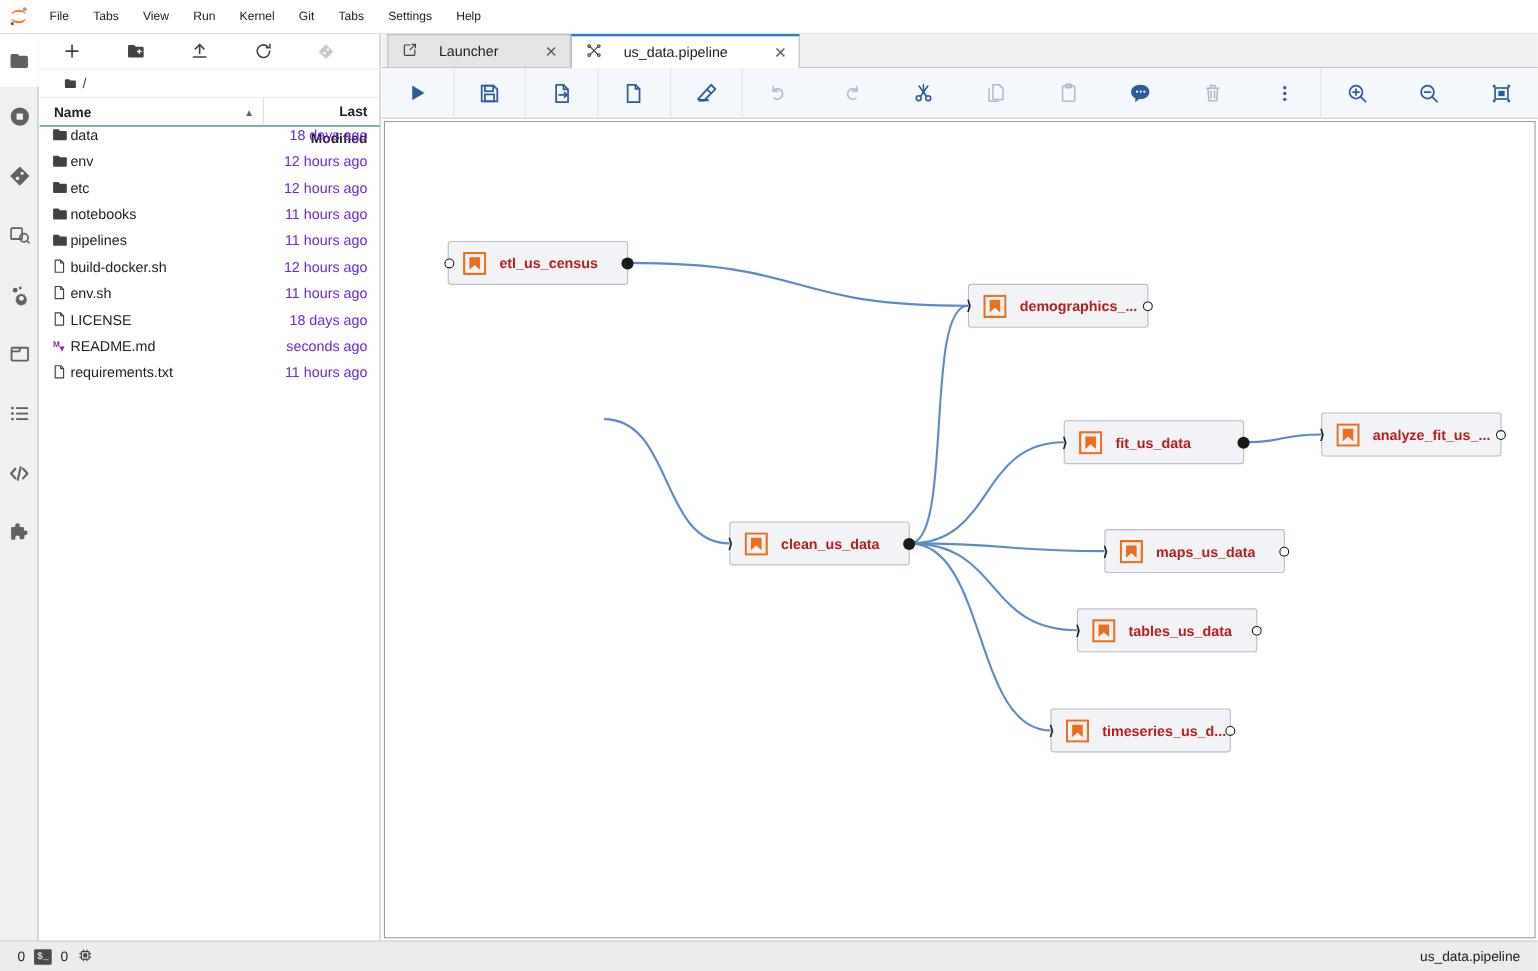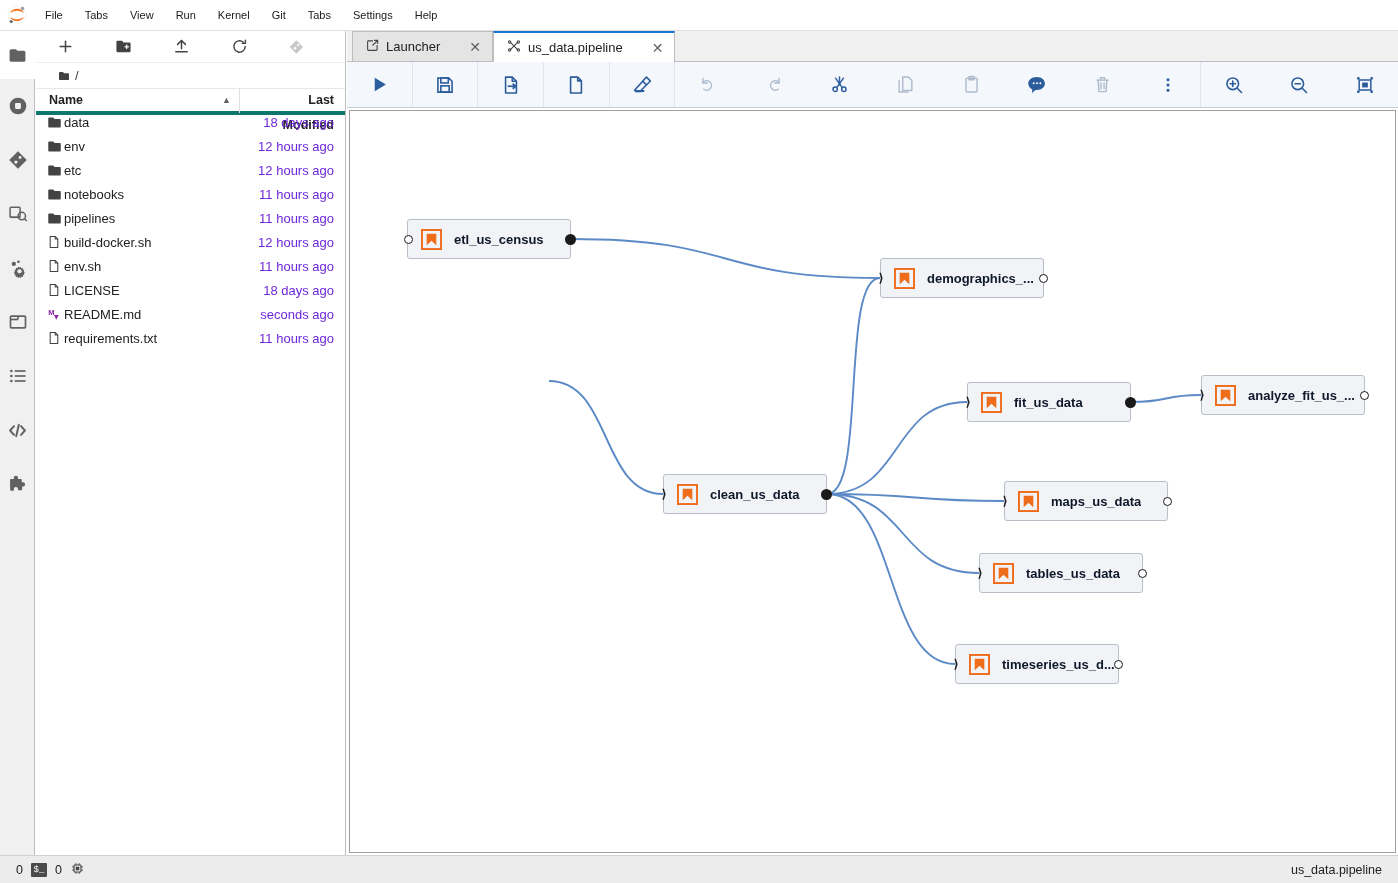--- a/index.html
+++ b/index.html
@@ -53,21 +53,21 @@
   }
   #fb-toolbar .fb-btn.disabled { color: #c8c8c8; }
   #fb-breadcrumb {
     height: 26px; display: flex; align-items: center; gap: 5px;
     padding-left: 22px; font-size: 13px; color: #424242;
     border-bottom: 1px solid #e8e8e8;
   }
   #fb-header {
     height: 26px; display: flex; align-items: center;
     font-size: 12.5px; font-weight: bold; color: #212121;
-    border-bottom: 4px solid #0f766e;
+    border-bottom: 1px solid #0f766e;
   }
   #fb-header .col-name { flex: 1; padding-left: 13px; display: flex; align-items: center; }
   #fb-header .sort-caret { margin-left: auto; margin-right: 8px; color: #616161; font-size: 9px; }
   #fb-header .col-mod {
     width: 106px; text-align: right; padding-right: 11px;
     border-left: 1px solid #e0e0e0; line-height: 25px; height: 25px; padding-left: 36px;
   }
   .fb-row {
     height: 24px; display: flex; align-items: flex-start; font-size: 13px; color: #212121;
     cursor: pointer;
@@ -79,21 +79,21 @@
   
   #main {
     position: absolute; left: 347px; top: 31px; width: 1051px; height: 824px;
     background: #fff; display: flex; flex-direction: column;
   }
   #tabbar {
     height: 31px; background: #f0f0f0; display: flex; align-items: flex-end;
     border-bottom: 1px solid #bdbdbd; padding-left: 5px;
   }
   .tab {
-    height: 30px; display: flex; align-items: center; gap: 7px;
+    height: 30px; display: flex; align-items: center; gap: 20px;
     padding: 0 11px 0 13px; font-size: 13px; color: #212121;
     background: #e4e4e4; border: 1px solid #bdbdbd; border-bottom: none;
     cursor: pointer; white-space: nowrap; position: relative;
   }
   .tab.active {
     background: #ffffff; border-top: 2px solid #1976d2; height: 31px;
     margin-bottom: -1px;
   }
   .tab .tab-close { margin-left: 22px; color: #616161; font-size: 14px; line-height: 1; }
 
@@ -119,21 +119,21 @@
     position: absolute; height: 40px;
     background: #f1f3f7; border: 1px solid #b8bfc9; border-radius: 3px;
     display: flex; align-items: center; cursor: pointer;
     box-shadow: 0 0 0 0.5px rgba(0,0,0,0.02);
   }
   .node .node-icon {
     width: 21px; height: 21px; margin-left: 13px; flex: 0 0 auto;
     display: flex; align-items: center; justify-content: center;
   }
   .node .node-label {
-    font-size: 13px; font-weight: bold; color: #0f172a;
+    font-size: 13px; font-weight: bold; color: #b91c1c;
     margin-left: 12px; white-space: nowrap; overflow: hidden;
   }
   .port {
     position: absolute; top: 50%; transform: translateY(-50%);
     display: flex; align-items: center; justify-content: center;
   }
   .port-in { left: -7px; width: 14px; height: 14px; }
   .port-out { right: -7px; width: 14px; height: 14px; }
   .dot-filled { width: 11px; height: 11px; border-radius: 50%; background: #1a1a1a; }
   .dot-hollow { width: 9px; height: 9px; border-radius: 50%; background: #fff; border: 1.6px solid #1a1a1a; }

